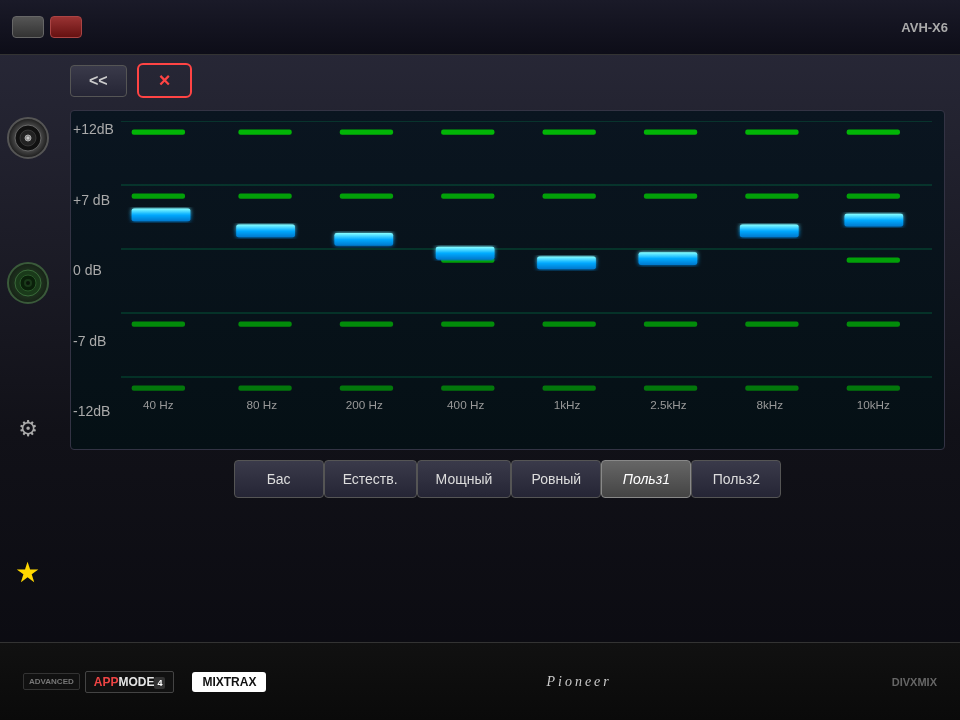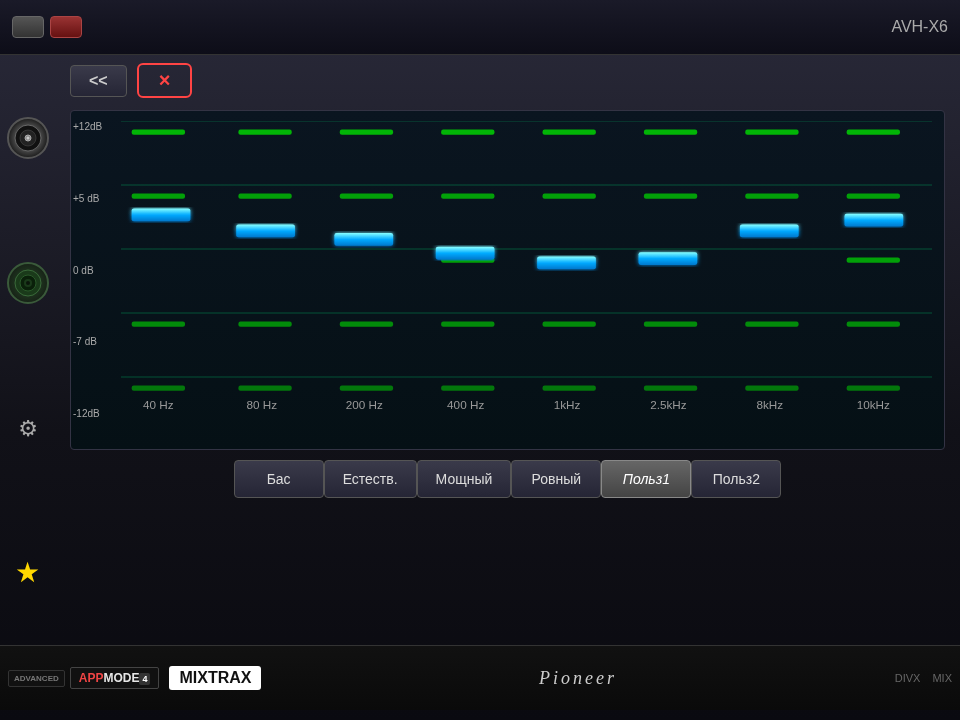--- a/index.html
+++ b/index.html
@@ -38,22 +38,22 @@
       width: 32px;
       height: 22px;
       background: linear-gradient(180deg, #555 0%, #333 100%);
       border-radius: 4px;
       border: 1px solid #666;
     }
 
     .top-bar-right {
       margin-left: auto;
       color: #aaa;
-      font-size: 16px;
-      font-weight: normal;
+      font-size: 13px;
+      font-weight: bold;
       text-align: right;
     }
 
     
     .eq-header {
       display: flex;
       align-items: center;
       padding: 8px 10px;
       gap: 10px;
       margin-bottom: 4px;
@@ -104,21 +104,21 @@
       left: 2px;
       top: 10px;
       bottom: 30px;
       display: flex;
       flex-direction: column;
       justify-content: space-between;
     }
 
     .eq-y-label {
       color: #aaa;
-      font-size: 10px;
+      font-size: 14px;
       white-space: nowrap;
     }
 
     
     .preset-buttons {
       display: flex;
       gap: 0;
       padding: 10px 10px;
       justify-content: center;
     }
@@ -183,62 +183,61 @@
 
     .sidebar-star {
       background: transparent;
       color: #ffd700;
       font-size: 28px;
     }
 
     
     .bottom-bar {
       position: absolute;
-      bottom: 10px;
+      bottom: 0;
       left: 0;
       right: 0;
-      height: 65px;
+      height: 78px;
       background: linear-gradient(180deg, #111 0%, #0a0a0a 100%);
       display: flex;
       align-items: center;
-      padding: 0 8px;
+      padding: 0 23px;
       border-top: 1px solid #333;
     }
 
     .bottom-left {
       display: flex;
       align-items: center;
       gap: 5px;
     }
 
     .mixtrax-badge {
       background: #fff;
       color: #111;
       font-weight: bold;
-      font-size: 16px;
+      font-size: 12px;
       padding: 3px 10px;
       border-radius: 3px;
-      margin-left: 5px;
+      margin-left: 13px;
     }
 
     .pioneer-logo {
       margin: 0 auto;
       color: #ccc;
-      font-size: 18px;
+      font-size: 14px;
       font-style: italic;
       font-weight: 300;
       letter-spacing: 2px;
     }
 
     .bottom-right {
       display: flex;
-      gap: 12px;
       color: #666;
       font-size: 11px;
-      font-weight: normal;
+      font-weight: bold;
     }
   </style>
 </head>
 <body>
 
 <div class="device-frame">
 
   <div class="top-bar">
     <div class="top-bar-left">
       <div class="top-btn-small"></div>
@@ -278,21 +277,21 @@
 
     <div class="eq-header">
       <button class="back-btn">&lt;&lt;</button>
       <button class="close-btn">×</button>
     </div>
 
     <div class="eq-graph-container">
       
       <div class="eq-y-labels">
         <span class="eq-y-label">+12dB</span>
-        <span class="eq-y-label">+5 dB</span>
+        <span class="eq-y-label">+7 dB</span>
         <span class="eq-y-label">0 dB</span>
         <span class="eq-y-label">-7 dB</span>
         <span class="eq-y-label">-12dB</span>
       </div>
 
       
       <svg width="100%" height="100%" viewBox="0 0 760 300" preserveAspectRatio="none">
 
         <line x1="0" y1="0" x2="760" y2="0" stroke="rgba(0,180,100,0.4)" stroke-width="1"></line>
         <line x1="0" y1="60" x2="760" y2="60" stroke="rgba(0,180,100,0.4)" stroke-width="1"></line>

